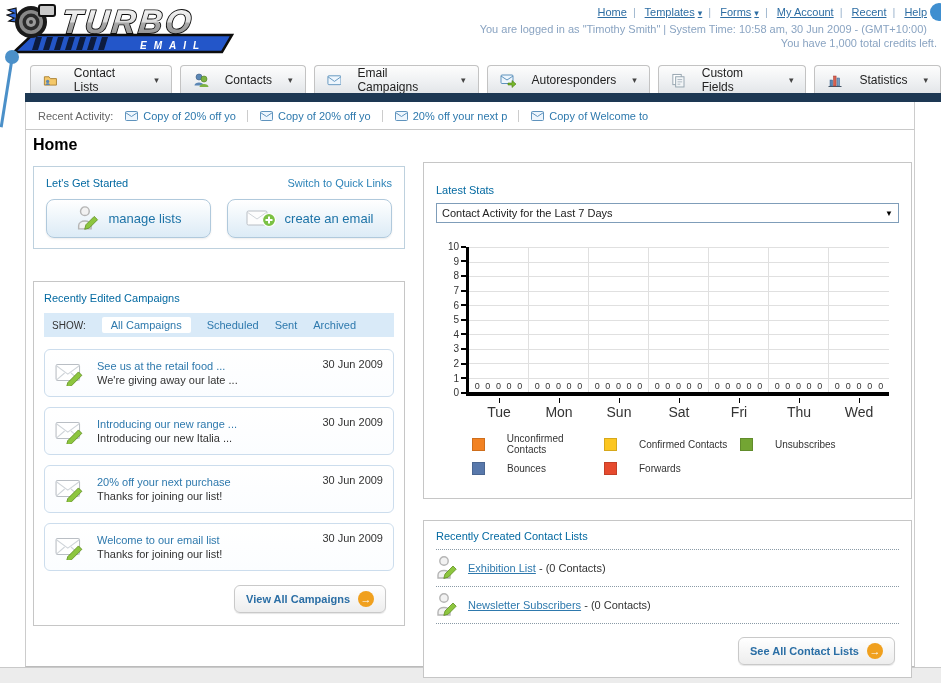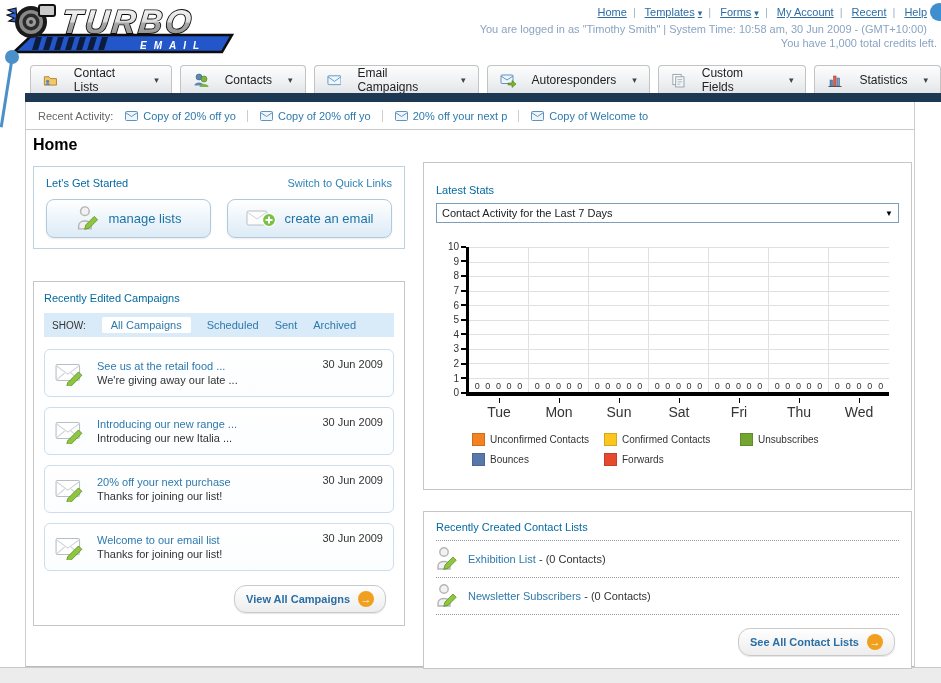--- a/index.html
+++ b/index.html
@@ -60,21 +60,21 @@
   .show-label{font-size:10px;color:#333}
   .filter{color:#2e79ad;cursor:pointer}
   .filter.active{background:#fff;padding:2px 9px;border-radius:2px}
   .cards{margin-top:12px}
   .card{position:relative;border:1px solid #ccdded;border-radius:6px;background:linear-gradient(#ffffff,#fbfdff);
         padding:6px 10px;margin-bottom:10px;display:flex;align-items:center;gap:10px;min-height:34px;cursor:pointer}
   .card-title{color:#2e79ad}
   .card-sub{color:#333;margin-top:2px}
   .card-date{position:absolute;right:10px;top:8px;color:#333}
   .view-row{display:flex;justify-content:flex-end;padding:4px 8px 2px 0}
-  .pill-btn{display:inline-flex;align-items:center;gap:8px;padding:5px 11px;border:1px solid #c9c9c9;border-radius:12px;
+  .pill-btn{display:inline-flex;align-items:center;gap:8px;padding:5px 11px;border:1px solid #c9c9c9;border-radius:6px;
             background:linear-gradient(#ffffff,#ededed);color:#2a6ea5;font-weight:bold;font-size:11px;
             box-shadow:0 1px 1px rgba(0,0,0,.1);cursor:pointer}
   .arrow-circle{width:16px;height:16px;border-radius:50%;background:#f0a01e;color:#fff;display:inline-flex;
                 align-items:center;justify-content:center;font-size:11px;font-weight:bold}
 
   
   .stats-panel{border:1px solid #c6c6c6;padding:21px 12px;margin-bottom:21px}
   .select-box{margin-top:7px;border:1px solid #7f9db9;height:18px;display:flex;align-items:center;
               justify-content:space-between;padding:0 5px;font-size:11px;color:#222;cursor:pointer}
   .select-arrow{font-size:8px;color:#000}
@@ -87,29 +87,29 @@
   .plot{position:relative;width:420px;height:145px;border-left:3px solid #000;border-bottom:4px solid #000}
   .hgrid{position:absolute;left:0;right:0;height:1px;background:#e0e0e0}
   .cgroups{position:absolute;inset:0;display:flex}
   .cgroup{width:60px;position:relative;box-sizing:border-box}
   .zeros{position:absolute;bottom:1px;left:0;right:0;display:flex;justify-content:space-evenly;font-size:9px;color:#333}
   .days{display:flex;margin-left:29px;width:420px}
   .daycell{width:60px;display:flex;flex-direction:column;align-items:center}
   .tick{width:1px;height:5px;background:#000}
   .daycell span{font-size:14px;color:#333;margin-top:1px}
   .legend{list-style:none;margin:13px 0 2px 32px;padding:0;display:grid;grid-template-columns:132px 136px auto;row-gap:7px}
-  .legend li{display:flex;align-items:center;gap:5px}
+  .legend li{display:flex;align-items:center;gap:22px}
   .swatch{width:13px;height:13px;display:inline-block;border:1px solid rgba(0,0,0,.15);box-sizing:border-box}
   .lname{font-size:10px;color:#333}
 
   
   .cl-panel{border:1px solid #c6c6c6;padding:9px 12px}
   .dotted{border-bottom:1px dotted #8a9aa6;margin-top:7px}
   .cl-row{display:flex;align-items:center;gap:10px;padding:5px 0;border-bottom:1px dotted #8a9aa6}
-  .cl-name{color:#2e79ad;cursor:pointer}
+  .cl-name{color:#2e79ad;text-decoration:underline;cursor:pointer}
   .cl-detail{color:#333}
   .cl-btnrow{display:flex;justify-content:flex-end;margin:13px 4px 3px 0}
 
   footer{height:15px;background:#ececec;border-top:1px solid #c9c9c9}
 </style>
 </head>
 <body>
 
 <div class="page">
 

